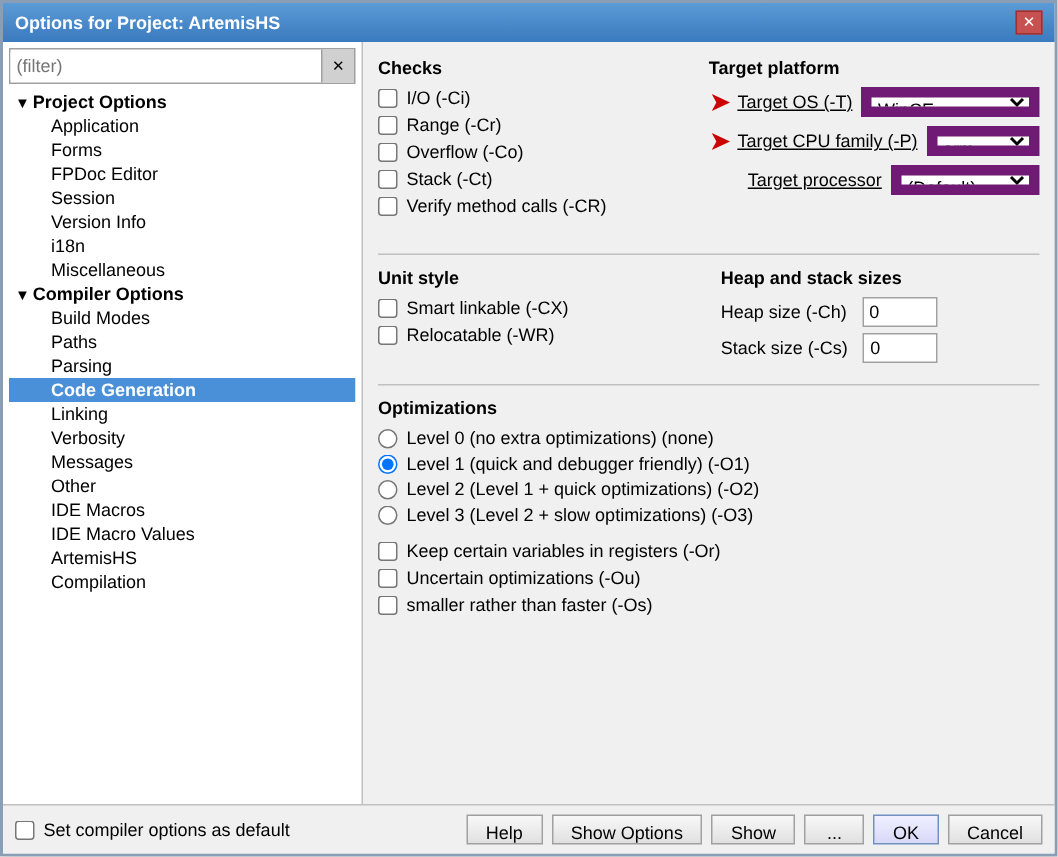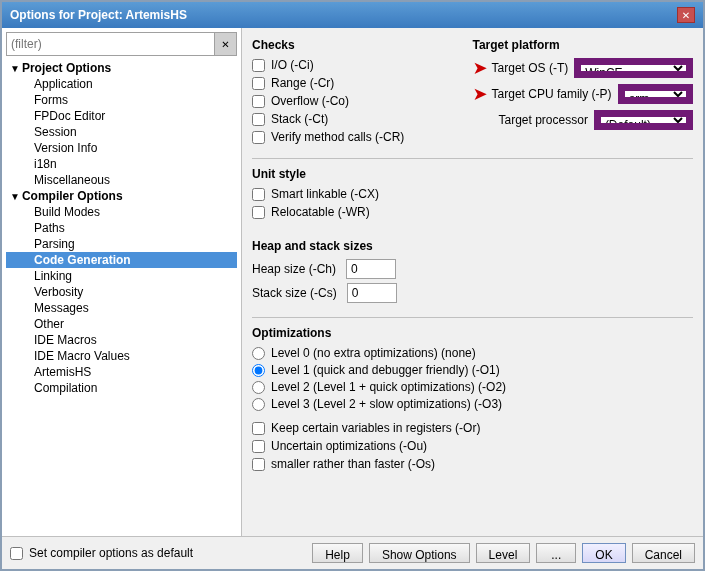--- a/index.html
+++ b/index.html
@@ -137,21 +137,21 @@
 
     .section-title {
       font-weight: bold;
       margin-bottom: 6px;
       font-size: 12px;
     }
 
     .two-col {
       display: flex;
       gap: 0;
-      margin-bottom: 10px;
+      margin-bottom: 21px;
     }
 
     .checks-section {
       flex: 1;
     }
 
     .target-section {
       flex: 1;
     }
 
@@ -169,40 +169,40 @@
       display: flex;
       align-items: center;
       margin-bottom: 6px;
       position: relative;
     }
 
     .target-label {
       font-size: 12px;
       white-space: nowrap;
       margin-right: 6px;
+      text-decoration: underline;
     }
 
     .target-select {
       flex: 1;
       height: 20px;
       font-size: 12px;
       border: 7px solid #701a75;
       background: white;
     }
 
     .divider {
       border-top: 1px solid #c0c0c0;
       margin: 8px 0;
     }
 
     .unit-heap-row {
       display: flex;
       gap: 16px;
       margin-bottom: 10px;
-      flex-direction: column;
     }
 
     .unit-section, .heap-section {
       flex: 1;
     }
 
     .input-row {
       display: flex;
       align-items: center;
       margin-bottom: 4px;
@@ -462,19 +462,19 @@
   </div>
 
   <div class="bottom-bar">
     <div class="default-checkbox">
       <input type="checkbox" style="">
       <span>Set compiler options as default</span>
     </div>
     <div class="action-buttons">
       <button class="btn">Help</button>
       <button class="btn">Show Options</button>
-      <button class="btn">Level</button>
+      <button class="btn">Show</button>
       <button class="btn">...</button>
       <button class="btn primary">OK</button>
       <button class="btn">Cancel</button>
     </div>
   </div>
 </div>
 
 </body></html>

